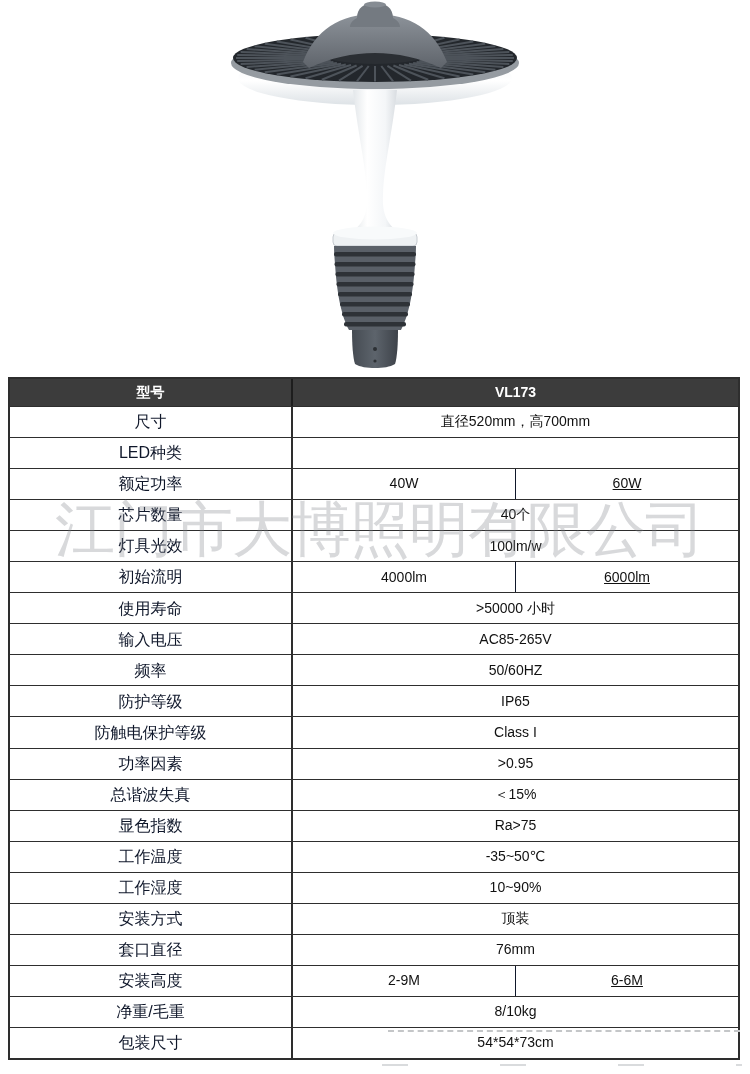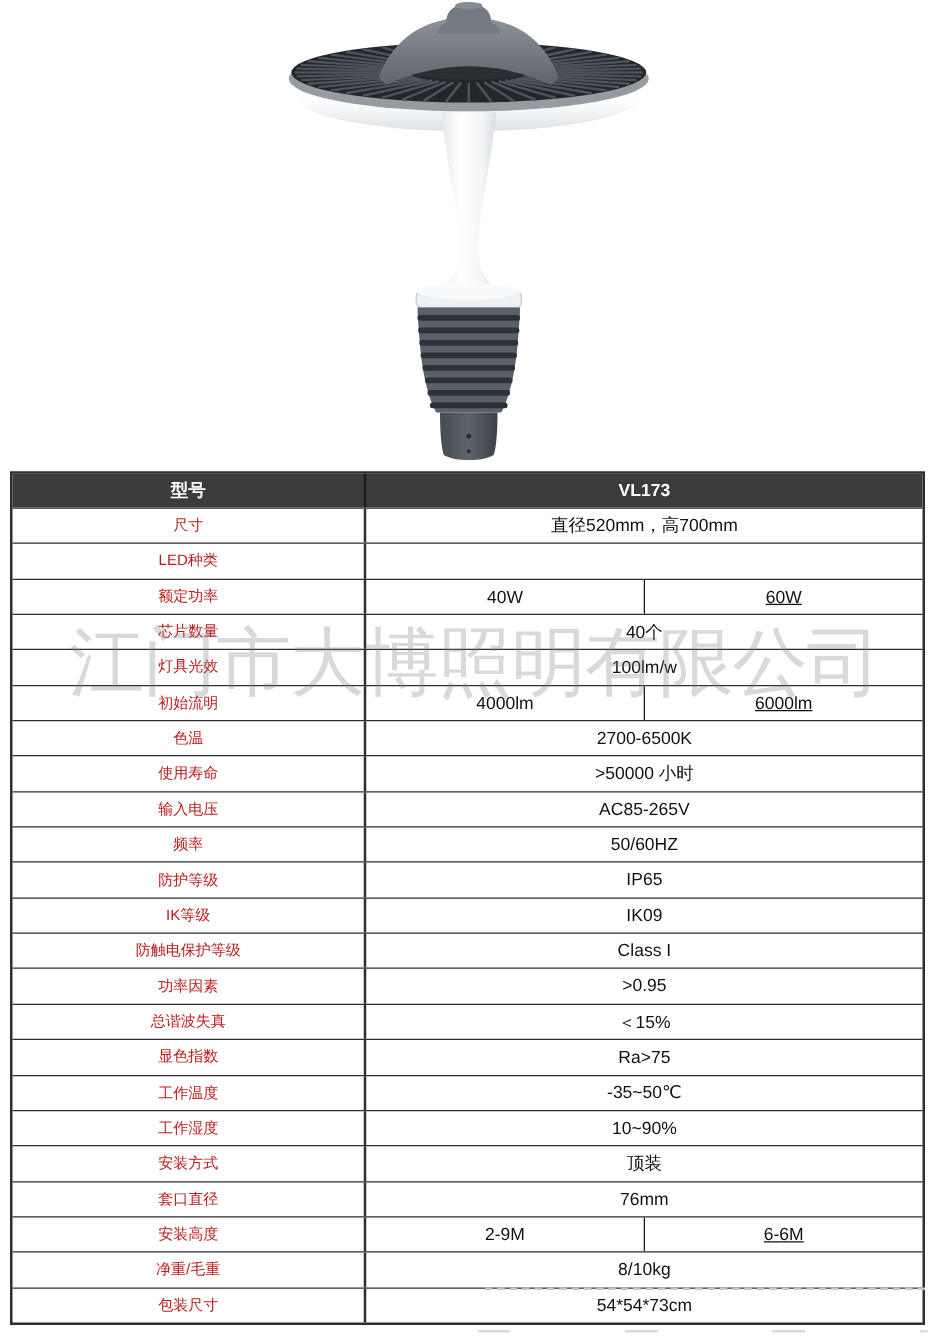--- a/index.html
+++ b/index.html
@@ -18,21 +18,21 @@
   .spec-table{
     position:absolute;left:8px;top:377px;width:732px;height:683px;
     border:2px solid #2e2e2e;background:#fff;
     display:flex;flex-direction:column;box-sizing:border-box;
   }
   .t-row{flex:1 1 0;display:flex;align-items:stretch;border-top:1px solid #2e2e2e;min-height:0;}
   .header-row{flex:0 0 27px;background:#3c3c3c;border-top:none;}
   .header-row .cell{color:#ffffff;font-weight:700;font-size:14px;}
   .header-row .cell-label{border-right-color:#1d1d1d;}
   .cell{display:flex;align-items:center;justify-content:center;text-align:right;line-height:1.1;}
-  .cell-label{width:283px;flex:none;border-right:2px solid #2e2e2e;font-size:12px;color:#b91c1c;box-sizing:border-box;}
+  .cell-label{width:283px;flex:none;border-right:2px solid #2e2e2e;font-size:16px;color:#0f172a;box-sizing:border-box;}
   .cell-value{flex:1 1 0;font-size:14px;color:#111111;}
   .cell-split{border-left:1px solid #0f172a;text-decoration:underline;}
 
   
   .watermark{
     position:absolute;left:55px;top:496px;width:680px;height:70px;
     font-size:60px;line-height:68px;letter-spacing:-1px;white-space:nowrap;
     color:rgba(125,130,136,0.30);z-index:5;pointer-events:none;font-weight:400;
   }
   .dash-remnant-1{
@@ -189,42 +189,34 @@
       <div class="t-row">
         <div class="cell cell-label">灯具光效</div>
         <div class="cell cell-value">100lm/w</div>
       </div>
       <div class="t-row">
         <div class="cell cell-label">初始流明</div>
         <div class="cell cell-value">4000lm</div>
         <div class="cell cell-value cell-split">6000lm</div>
       </div>
       <div class="t-row">
-        <div class="cell cell-label">色温</div>
-        <div class="cell cell-value">2700-6500K</div>
-      </div>
-      <div class="t-row">
         <div class="cell cell-label">使用寿命</div>
         <div class="cell cell-value">&gt;50000 小时</div>
       </div>
       <div class="t-row">
         <div class="cell cell-label">输入电压</div>
         <div class="cell cell-value">AC85-265V</div>
       </div>
       <div class="t-row">
         <div class="cell cell-label">频率</div>
         <div class="cell cell-value">50/60HZ</div>
       </div>
       <div class="t-row">
         <div class="cell cell-label">防护等级</div>
         <div class="cell cell-value">IP65</div>
-      </div>
-      <div class="t-row">
-        <div class="cell cell-label">IK等级</div>
-        <div class="cell cell-value">IK09</div>
       </div>
       <div class="t-row">
         <div class="cell cell-label">防触电保护等级</div>
         <div class="cell cell-value">Class I</div>
       </div>
       <div class="t-row">
         <div class="cell cell-label">功率因素</div>
         <div class="cell cell-value">&gt;0.95</div>
       </div>
       <div class="t-row">

